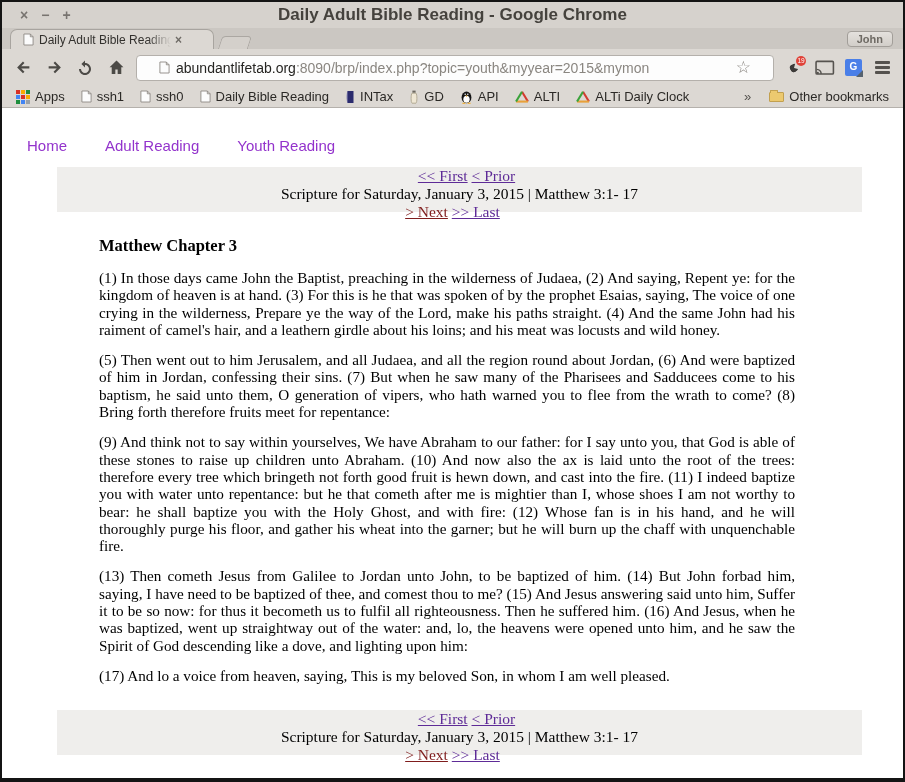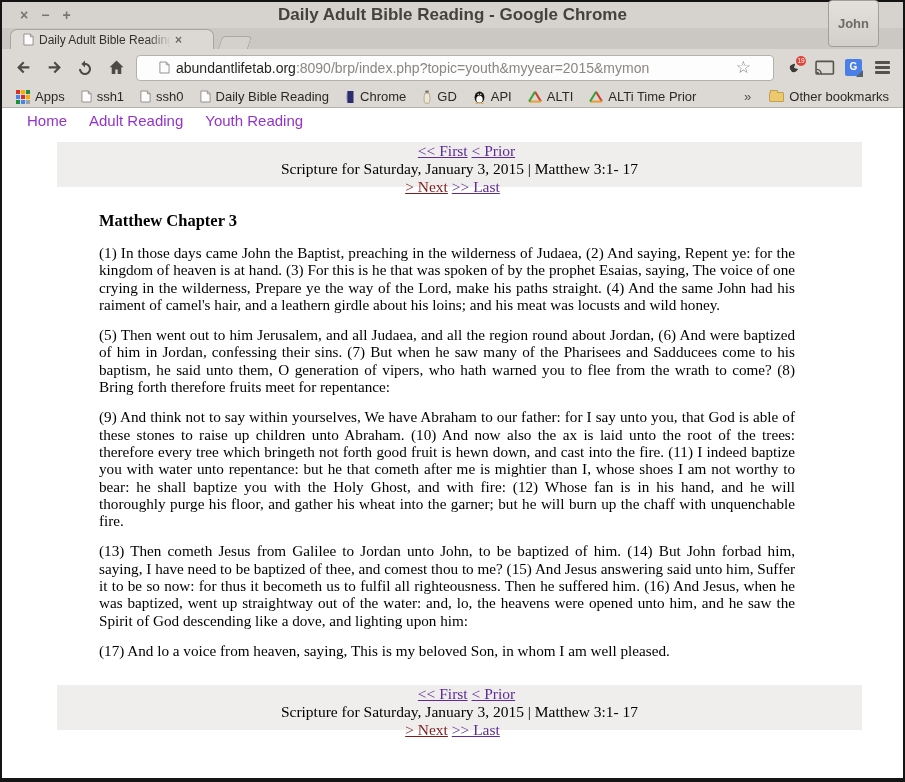--- a/index.html
+++ b/index.html
@@ -18,23 +18,23 @@
   
   .tabstrip { height:21px; background:#cbc7c2; display:flex; align-items:flex-end; position:relative; flex:0 0 auto; }
   .tab { height:20px; width:204px; margin-left:8px; background:#dcd8d3;
          border:1px solid #a8a49f; border-bottom:none; border-radius:7px 7px 0 0;
          display:flex; align-items:center; padding:0 12px; }
   .tab-label { font-size:12px; color:#33312e; white-space:nowrap; overflow:hidden; max-width:132px; flex:1;
                -webkit-mask-image:linear-gradient(90deg,#000 82%,transparent); mask-image:linear-gradient(90deg,#000 82%,transparent); }
   .tab-close { color:#6f6b66; font-size:12px; font-weight:bold; margin-left:4px; cursor:default; }
   .newtab-stub { height:13px; width:30px; background:#d4d0cb; border:1px solid #aba7a2; border-bottom:none;
                  border-radius:4px 4px 0 0; transform:skewX(-18deg); margin-left:6px; margin-bottom:0; }
-  .profile-btn { margin-left:auto; margin-right:24px; margin-bottom:2px; padding:15px 9px;
+  .profile-btn { margin-left:auto; margin-right:10px; margin-bottom:2px; padding:1px 9px;
                  border:1px solid #a29e99; border-radius:4px; background:linear-gradient(#e4e1dd,#d2cec9);
-                 color:#6e6a64; font-size:13px; font-weight:bold; }
+                 color:#6e6a64; font-size:11px; font-weight:bold; }
 
   
   .toolbar { height:37px; background:#dcd8d3; display:flex; align-items:center; padding:0 10px; gap:9px; flex:0 0 auto; }
   .tb-btn { width:22px; height:22px; display:flex; align-items:center; justify-content:center; border-radius:3px; }
   .tb-btn svg { display:block; }
   .urlbar { flex:1; height:26px; background:#fdfdfd; border:1px solid #b4b0ab; border-radius:4px;
             display:flex; align-items:center; padding:0 22px; min-width:0; }
   .urlbar .pageicon { margin-right:6px; flex:0 0 auto; }
   .url-text { font-size:14px; white-space:nowrap; overflow:hidden; flex:1; }
   .url-host { color:#262522; }
@@ -62,21 +62,21 @@
   .bm-spacer { flex:1; }
   .overflow-chevron { color:#55524e; font-size:13px; padding:0 8px; }
   .folder { width:15px; height:10px; background:#ecc96f; border:1px solid #c2a04f; border-radius:1px; position:relative; }
   .folder::before { content:""; position:absolute; top:-3px; left:0; width:6px; height:2px;
                     background:#ecc96f; border:1px solid #c2a04f; border-bottom:none; border-radius:1px 1px 0 0; }
 
   
   .page { flex:1; background:#ffffff; overflow:hidden; font-family:"Liberation Serif","DejaVu Serif",serif; }
   .page-title { font-family:"Liberation Serif","DejaVu Serif",serif; font-size:22px; font-weight:bold;
                 color:#000; margin:13px 0 0 10px; }
-  .site-nav { display:flex; gap:22px; margin:4px 0 0 25px; font-family:"Liberation Sans","DejaVu Sans",sans-serif; }
+  .site-nav { display:flex; gap:38px; margin:29px 0 0 25px; font-family:"Liberation Sans","DejaVu Sans",sans-serif; }
   .site-nav a { color:#9333cc; font-size:15px; text-decoration:none; }
   .scripture-bar { width:805px; margin-left:55px; height:45px; background:#efeeec;
                    display:flex; align-items:center; font-size:15.5px;flex-direction:column; }
   .scripture-bar.top { margin-top:13px; }
   .scripture-bar.bottom { margin-top:26px; }
   .sb-left { margin-left:14px; white-space:nowrap; }
   .sb-right { margin-right:14px; white-space:nowrap; }
   .sb-center { flex:1; text-align:center; color:#000; }
   .sb-left a, .sb-right a { text-decoration:underline; }
   a.visited { color:#5e2b97; }
@@ -196,21 +196,21 @@
           <path d="M1 1h7l3 3v9H1z" fill="#fcfcfc" stroke="#8f8b86"></path>
           <path d="M8 1v3h3" fill="none" stroke="#8f8b86"></path>
         </svg>
       <span class="lbl">Daily Bible Reading</span>
     </div>
     <div class="bm-item">
       <svg width="10" height="14" viewBox="0 0 10 14">
           <path d="M2.5 1h6v12h-6z" fill="#2c2c6e"></path>
           <path d="M2.5 1c-1 .4-1 11.6 0 12" fill="#3d3d8a"></path>
         </svg>
-      <span class="lbl">Chrome</span>
+      <span class="lbl">INTax</span>
     </div>
     <div class="bm-item">
       <svg width="10" height="14" viewBox="0 0 10 14">
           <rect x="3.4" y="0.6" width="3.2" height="2.2" fill="#6b675f"></rect>
           <path d="M3 3.2C1.8 4.8 1.8 12 3 13.2h4C8.2 12 8.2 4.8 7 3.2z" fill="#efe7d4" stroke="#b3ab96"></path>
         </svg>
       <span class="lbl">GD</span>
     </div>
     <div class="bm-item">
       <svg width="13" height="14" viewBox="0 0 14 15">
@@ -230,21 +230,21 @@
           <path d="M1.2 12.8 8 1.5" stroke="#3aa33a" stroke-width="2.4" fill="none"></path>
         </svg>
       <span class="lbl">ALTI</span>
     </div>
     <div class="bm-item">
       <svg width="14" height="13" viewBox="0 0 16 14">
           <path d="M8 1.5 14.8 12.8" stroke="#d23b2f" stroke-width="2.4" fill="none"></path>
           <path d="M14.8 12.8H1.2" stroke="#e8a13a" stroke-width="2.4" fill="none"></path>
           <path d="M1.2 12.8 8 1.5" stroke="#3aa33a" stroke-width="2.4" fill="none"></path>
         </svg>
-      <span class="lbl">ALTi Time Prior</span>
+      <span class="lbl">ALTi Daily Clock</span>
     </div>
     <div class="bm-spacer"></div>
     <div class="overflow-chevron">»</div>
     <div class="bm-item">
       <span class="folder"></span>
       <span class="lbl">Other bookmarks</span>
     </div>
   </div>
 
   <div class="page">

